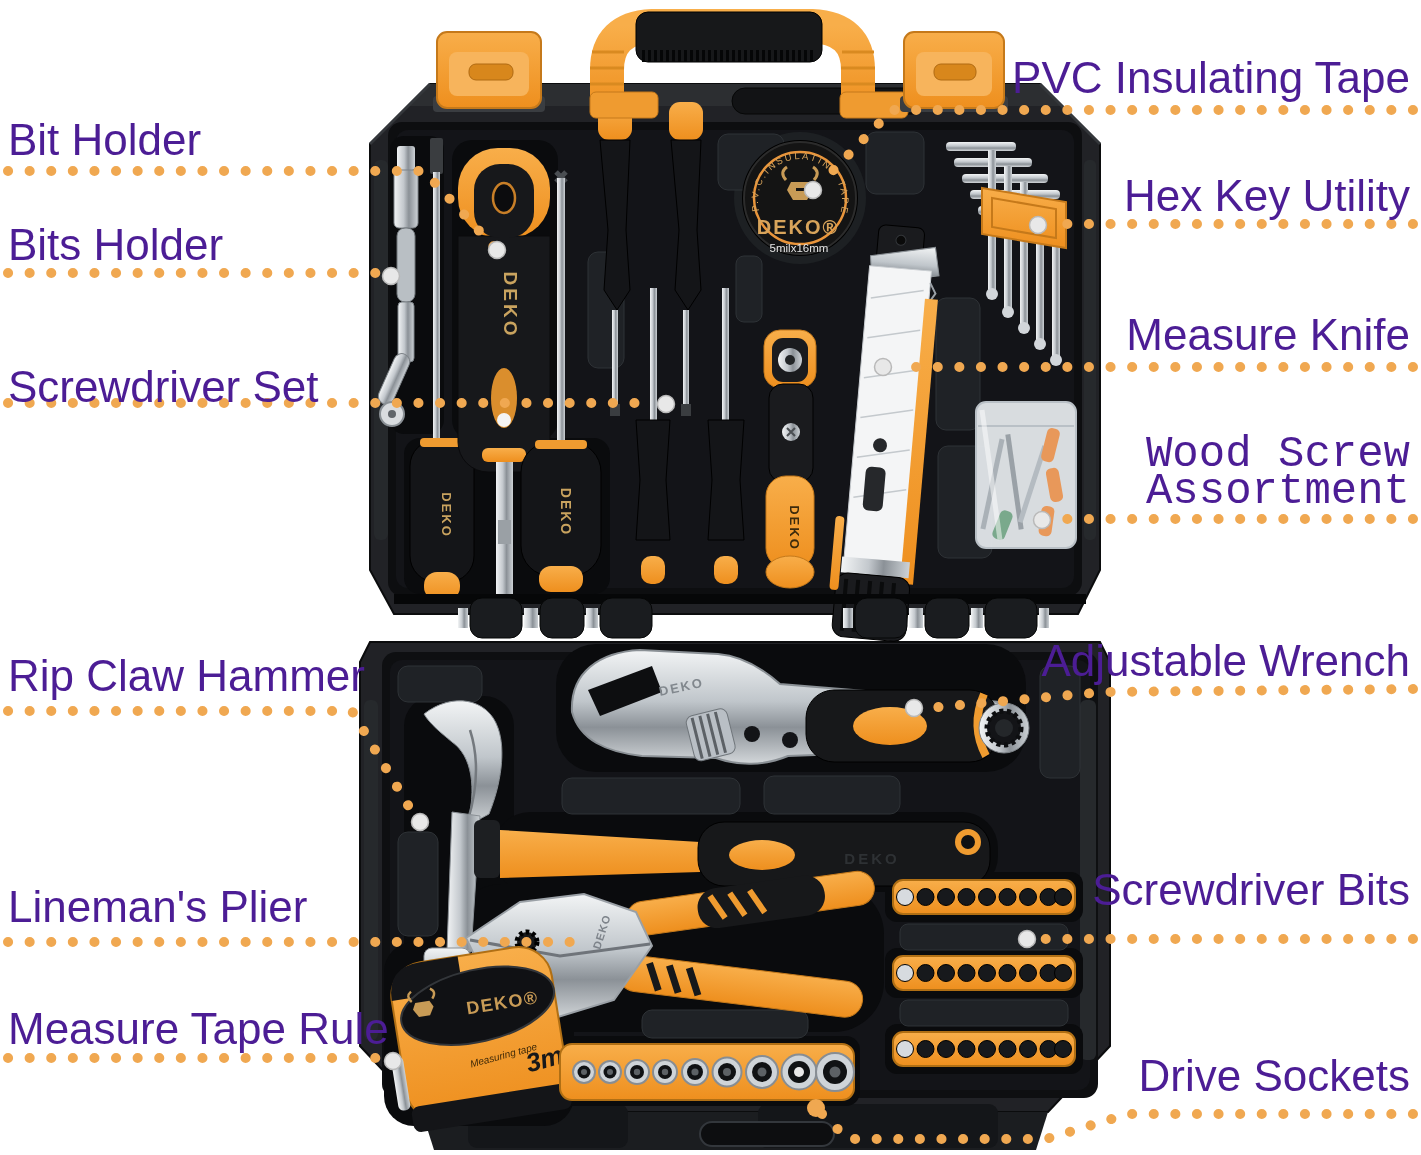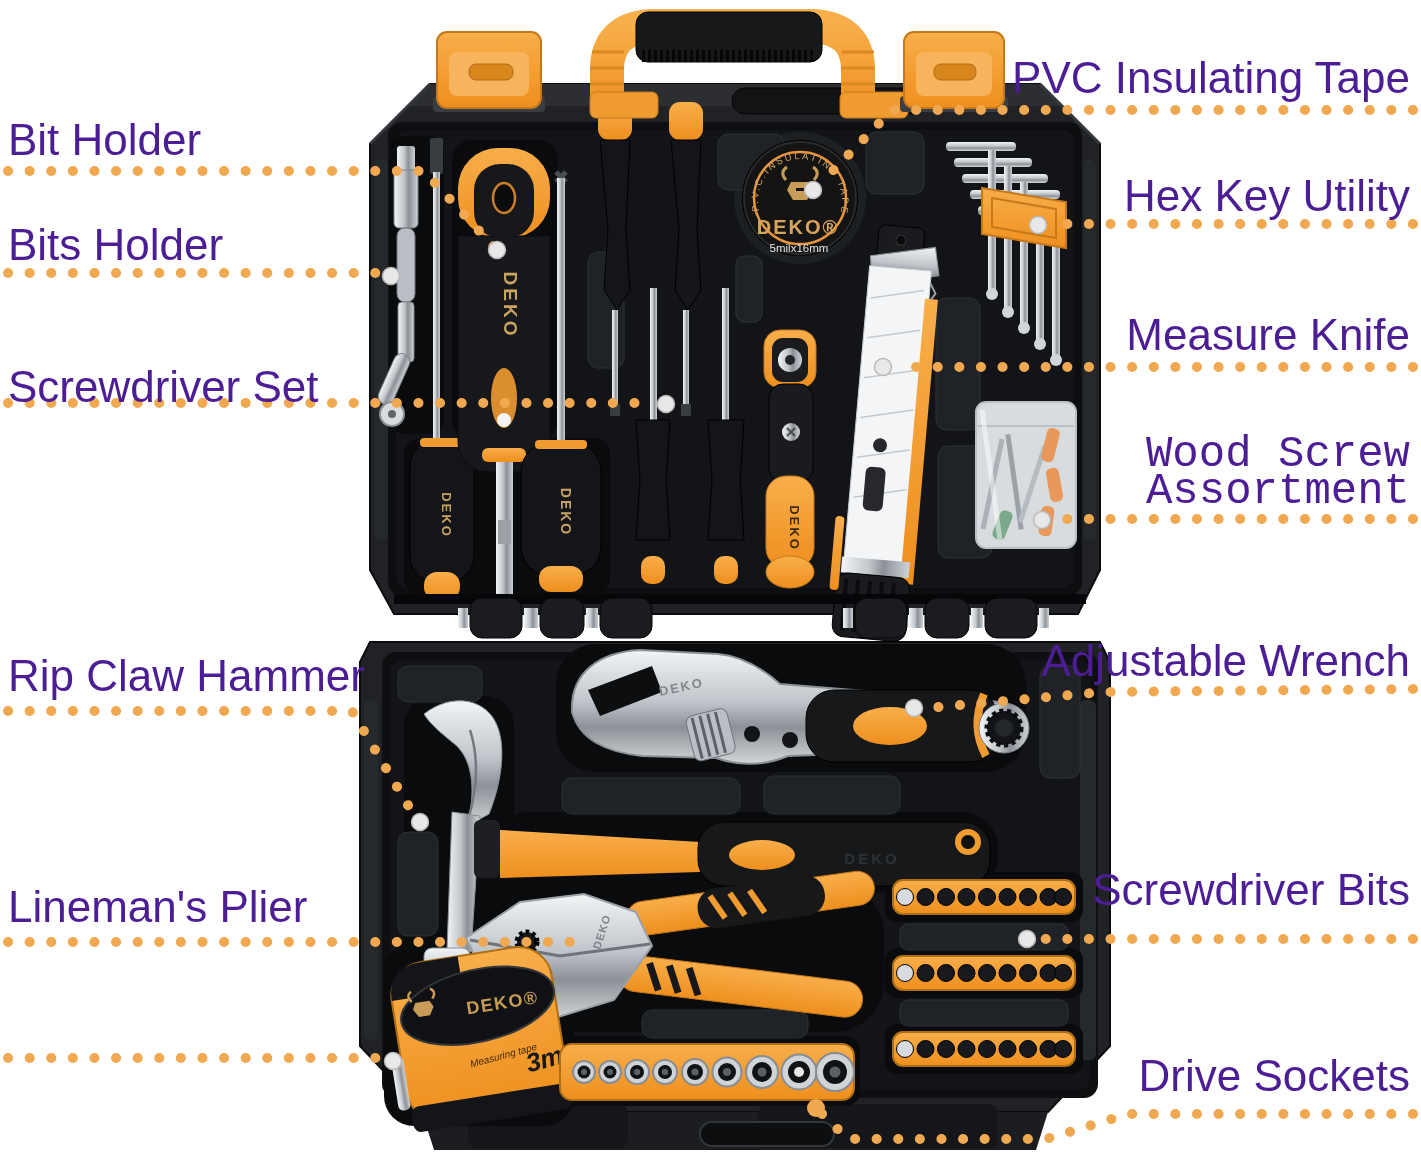--- a/index.html
+++ b/index.html
@@ -443,20 +443,21 @@
         <circle cx="1027" cy="939" r="8.5"></circle>
     <circle cx="816" cy="1108" r="9" fill="#f0a851" stroke="none"></circle>
   </g>
 </svg>
 
 <div class="lbl left" style="top:121px">Bit Holder</div>
 <div class="lbl left" style="top:226px">Bits Holder</div>
 <div class="lbl left" style="top:368px">Screwdriver Set</div>
 <div class="lbl left" style="top:657px">Rip Claw Hammer</div>
 <div class="lbl left" style="top:888px">Lineman's Plier</div>
+<div class="lbl left" style="top:1010px">Measure Tape Rule</div>
 
 <div class="lbl right" style="top:59px">PVC Insulating Tape</div>
 <div class="lbl right" style="top:177px">Hex Key Utility</div>
 <div class="lbl right" style="top:316px">Measure Knife</div>
 <div class="lbl right" style="top:436px">
   <span class="l2">Wood Screw</span>
   <span class="l2">Assortment</span>
 </div>
 <div class="lbl right" style="top:871px">Screwdriver Bits</div>
 <div class="lbl right" style="top:642px">Adjustable Wrench</div>

